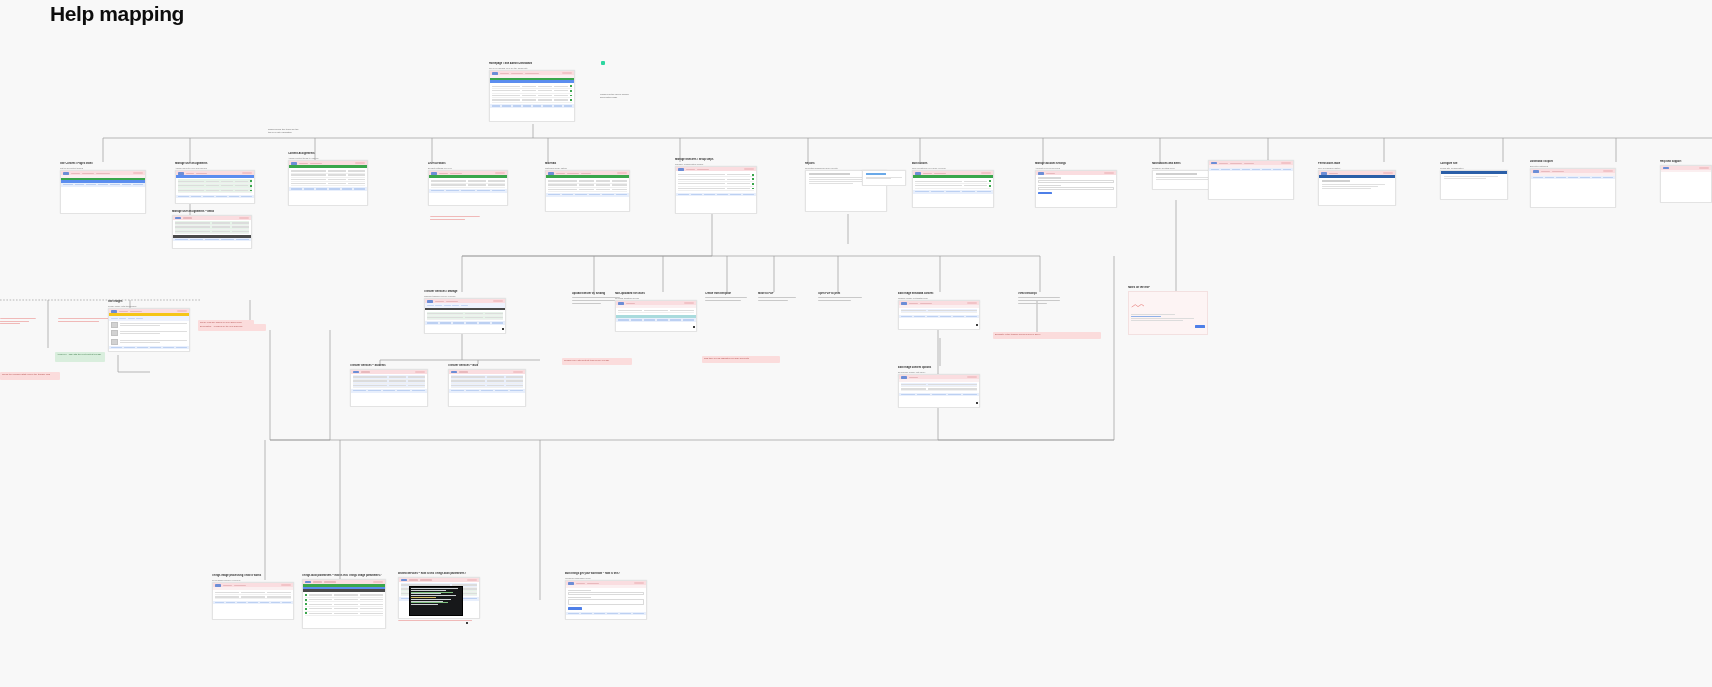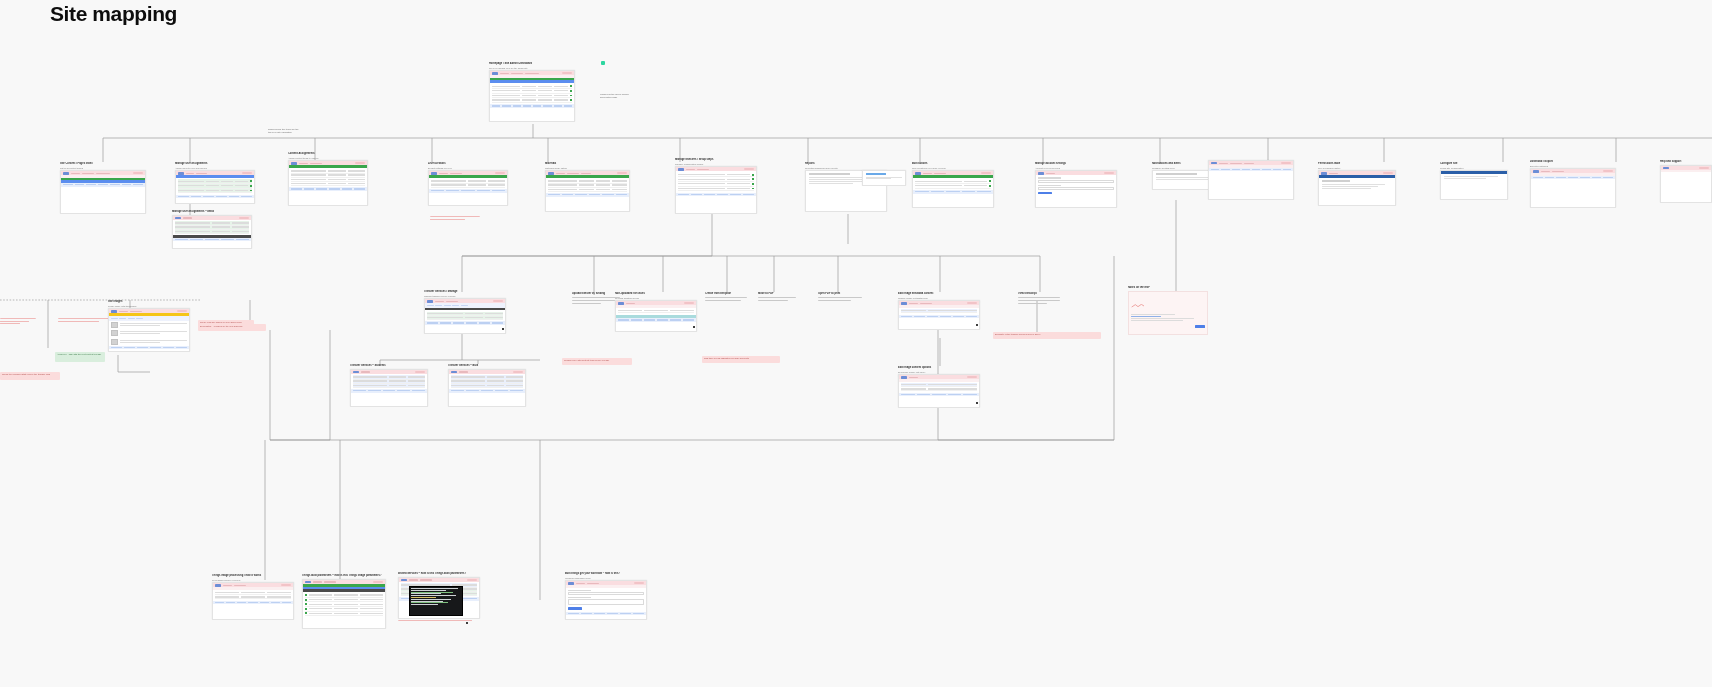--- a/index.html
+++ b/index.html
@@ -161,21 +161,21 @@
     line-height: 1.5;
     color: #6f6f6f;
     white-space: nowrap;
   }
 </style>
 </head>
 <body>
 
 <div id="board">
 
-  <div id="page-title">Site mapping</div>
+  <div id="page-title">Help mapping</div>
 
   <svg id="wires" viewBox="0 0 1712 687">
 
     <line x1="533" y1="124" x2="533" y2="138"></line>
 
     <line x1="103" y1="138" x2="1712" y2="138"></line>
 
     <line x1="103" y1="138" x2="103" y2="162"></line>
     <line x1="190" y1="138" x2="190" y2="162"></line>
     <line x1="315" y1="138" x2="315" y2="162"></line>

